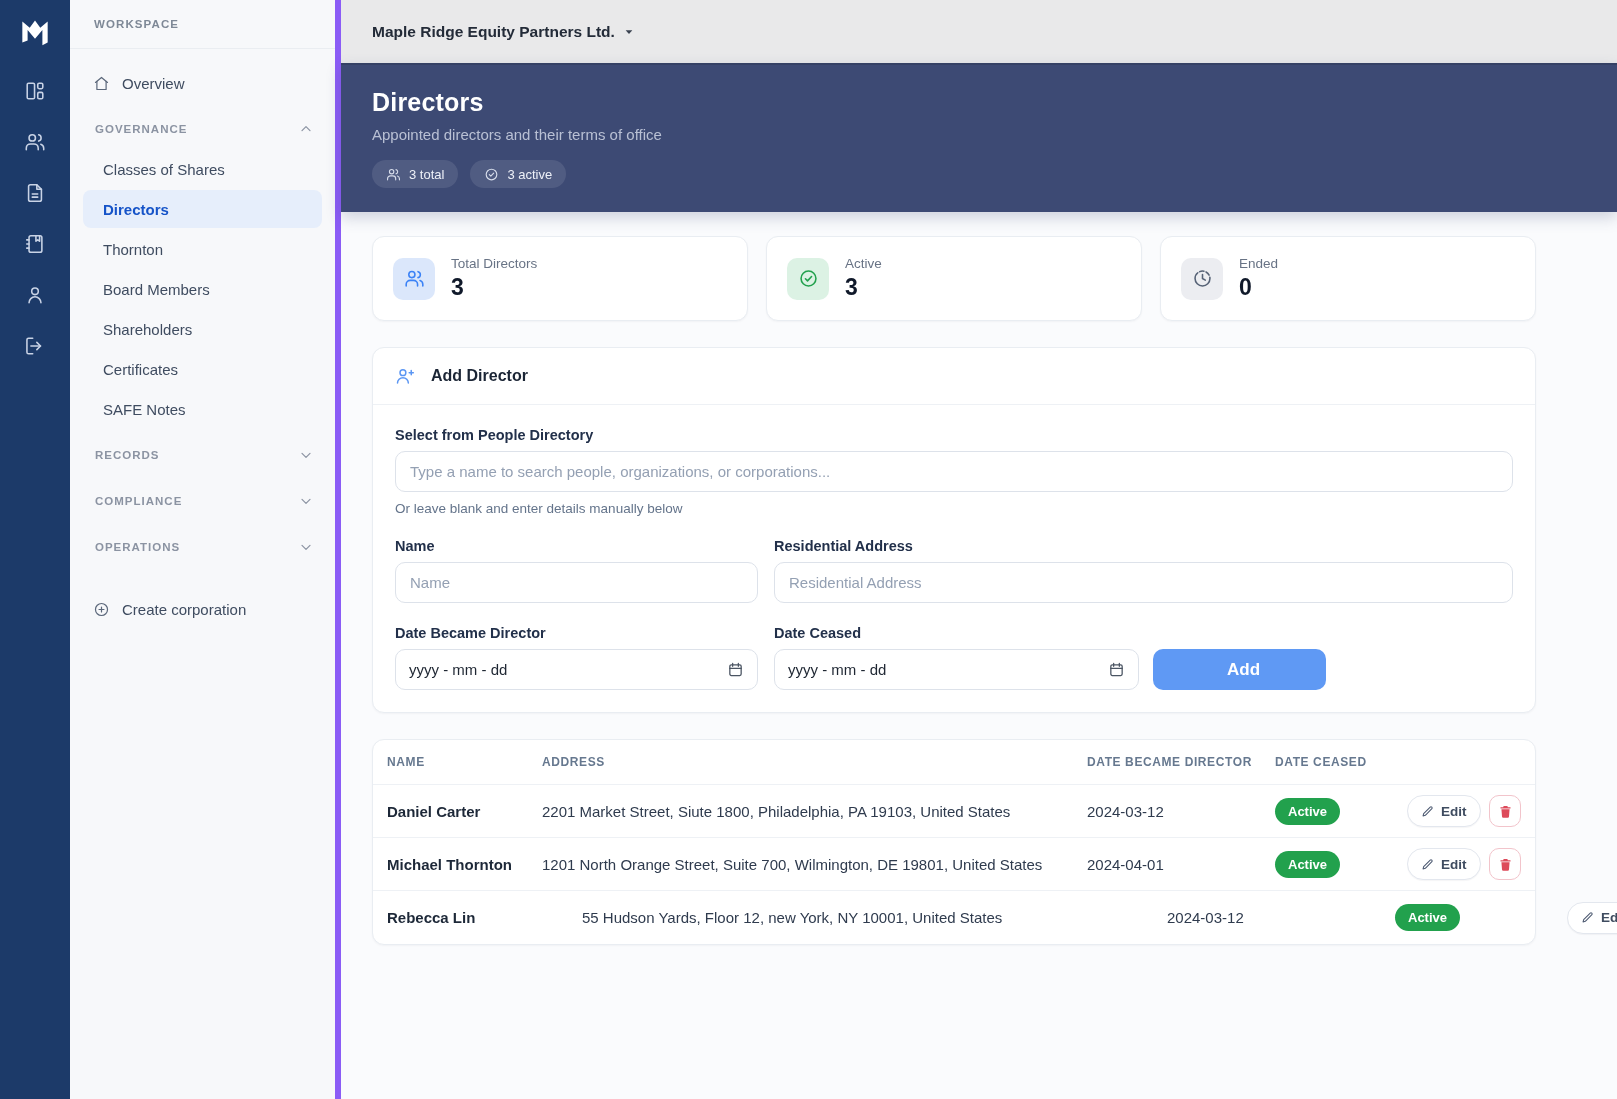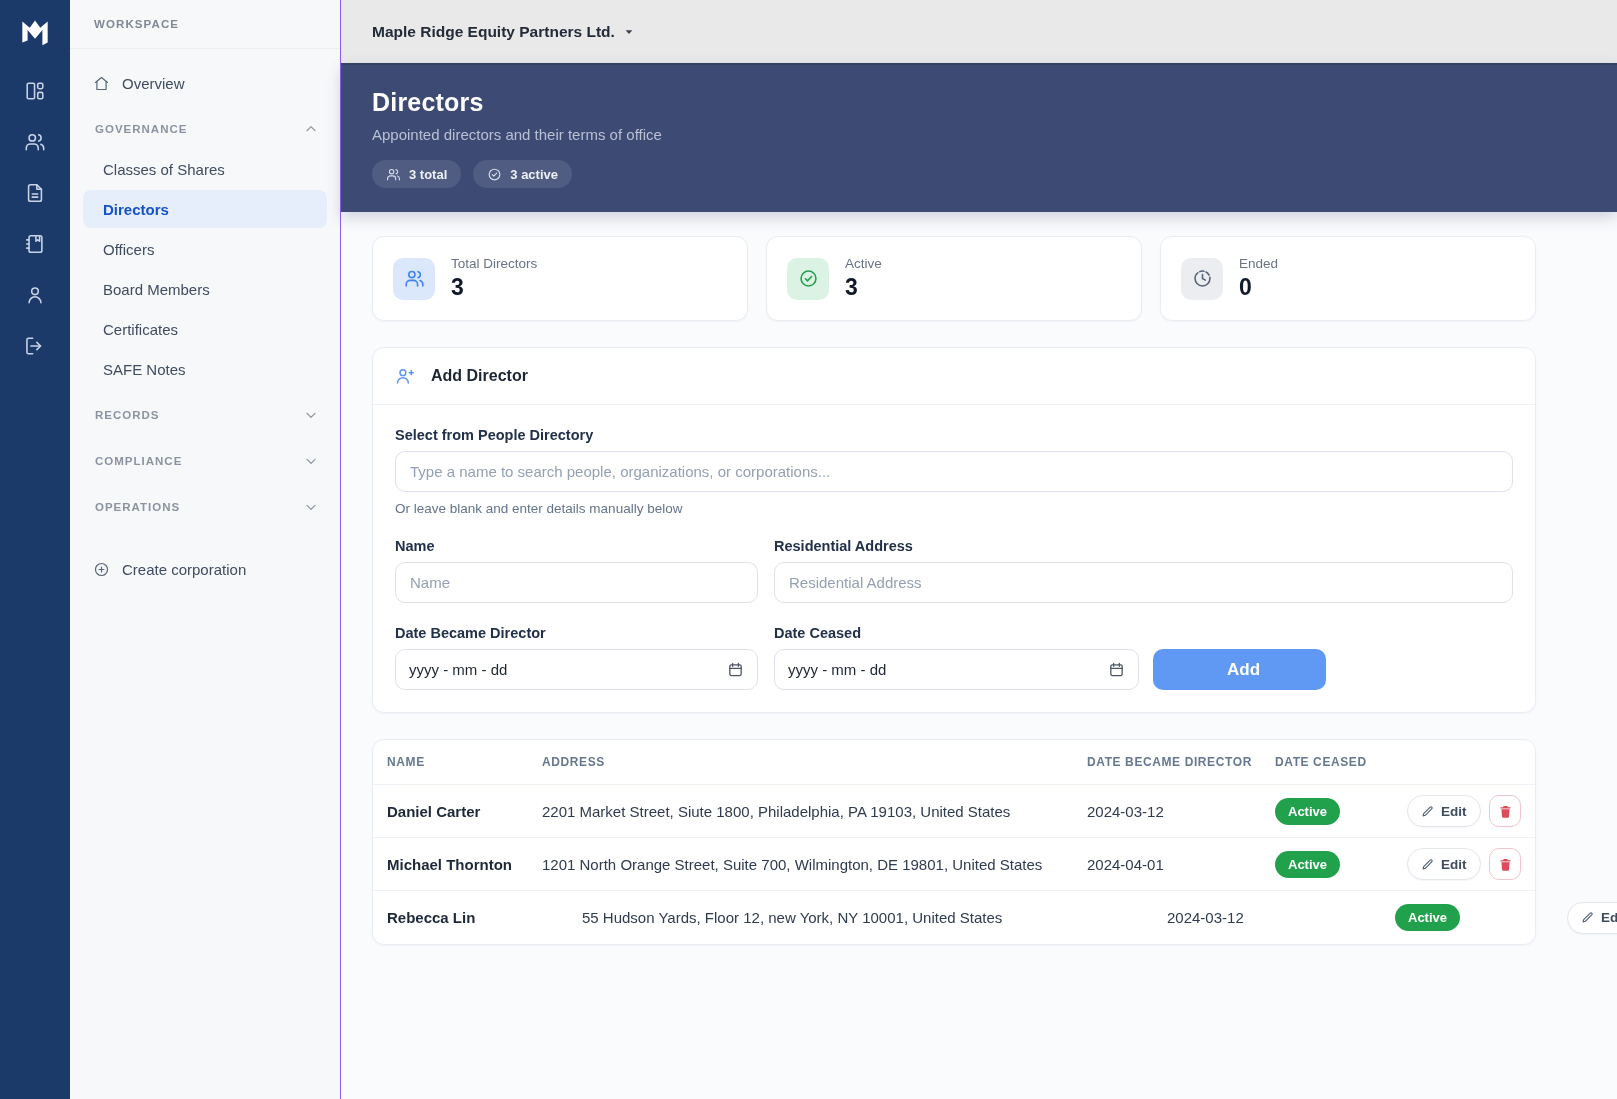--- a/index.html
+++ b/index.html
@@ -8,21 +8,21 @@
   .app { display:flex; width:100%; height:100%; }
 
   
   .rail { width:70px; background:#1c3a69; display:flex; flex-direction:column; align-items:center; flex-shrink:0; }
   .rail .logo { margin-top:13px; width:38px; height:38px; display:flex; align-items:center; justify-content:center; cursor:pointer; }
   .rail-nav { display:flex; flex-direction:column; align-items:center; gap:27px; margin-top:28px; }
   .rail-btn { width:24px; height:24px; color:#c9d3e6; display:flex; align-items:center; justify-content:center; cursor:pointer; }
   .rail-btn svg { width:22px; height:22px; }
 
   
-  .sidebar { width:271px; background:#f7f8fa; border-right:1px solid #8b5cf6; flex-shrink:0; display:flex; flex-direction:column; }
+  .sidebar { width:271px; background:#f7f8fa; border-right:6px solid #8b5cf6; flex-shrink:0; display:flex; flex-direction:column; }
   .sb-header { height:49px; display:flex; align-items:center; padding-left:24px; border-bottom:1px solid #eaedf1;
                font-size:11.5px; font-weight:bold; letter-spacing:1.1px; color:#7e8896; }
   .sb-nav { padding:14px 13px 0 13px; display:flex; flex-direction:column; }
   .sb-item { display:flex; align-items:center; gap:12px; height:40px; padding-left:10px; border-radius:8px;
              font-size:15px; color:#3f4c60; cursor:pointer; }
   .sb-item svg { width:17px; height:17px; color:#5b6activo7a; color:#5b677a; flex-shrink:0; }
   .sb-section { display:flex; align-items:center; justify-content:space-between; height:40px; margin-top:6px;
                 padding:0 8px 0 12px; font-size:11.5px; font-weight:bold; letter-spacing:1px; color:#8b93a2; cursor:pointer;gap:14px; }
   .sb-section svg { width:16px; height:16px; color:#8b93a2; }
   .sb-sub { display:flex; align-items:center; height:38px; padding-left:20px; border-radius:8px;
@@ -35,21 +35,21 @@
   .topbar { height:63px; background:#e9e9ea; display:flex; align-items:center; padding-left:31px; flex-shrink:0; }
   .company { display:flex; align-items:center; gap:9px; font-size:15.5px; font-weight:bold; color:#232b38; cursor:pointer; }
   .company svg { width:10px; height:10px; color:#3a4250; }
 
   .hero { height:149px; background:#3d4a74; padding:25px 31px 0 31px; flex-shrink:0;
           box-shadow:inset 0 2px 0 rgba(0,0,0,.12), 0 6px 14px rgba(61,74,116,.22); }
   .hero h1 { color:#ffffff; font-size:25px; font-weight:bold; letter-spacing:.2px; }
   .hero .sub { color:#b9c0d4; font-size:15px; margin-top:9px; }
   .hero-badges { display:flex; gap:12px; margin-top:17px; }
   .badge { display:flex; align-items:center; gap:8px; height:28px; padding:0 14px; border-radius:999px;
-           background:rgba(255,255,255,.10); color:#eef1f8; font-size:13px; font-weight:bold; cursor:default; }
+           background:rgba(255,255,255,.10); color:#eef1f8; font-size:13px; font-weight:normal; cursor:default; }
   .badge svg { width:15px; height:15px; color:#d7ddeb; }
 
   .content { padding:24px 81px 0 31px; }
 
   
   .stats { display:grid; grid-template-columns:1fr 1fr 1fr; gap:18px; }
   .stat-card { background:#ffffff; border:1px solid #e9edf2; border-radius:12px; height:85px;
                display:flex; align-items:center; gap:16px; padding:0 20px; box-shadow:0 1px 2px rgba(16,24,40,.04); }
   .stat-icon { width:42px; height:42px; border-radius:10px; display:flex; align-items:center; justify-content:center; flex-shrink:0; }
   .stat-icon svg { width:21px; height:21px; }
@@ -179,24 +179,27 @@
             <path d="M6 14.5l6-6 6 6"></path>
           </svg>
       </div>
       <div class="sb-sub">
           <span>Classes of Shares</span>
         </div>
       <div class="sb-sub active">
           <span>Directors</span>
         </div>
       <div class="sb-sub">
-          <span>Officers</span>
+          <span>Thornton</span>
         </div>
       <div class="sb-sub">
           <span>Board Members</span>
+        </div>
+      <div class="sb-sub">
+          <span>Shareholders</span>
         </div>
       <div class="sb-sub">
           <span>Certificates</span>
         </div>
       <div class="sb-sub">
           <span>SAFE Notes</span>
         </div>
 
       <div class="sb-section">
         <span>RECORDS</span>

